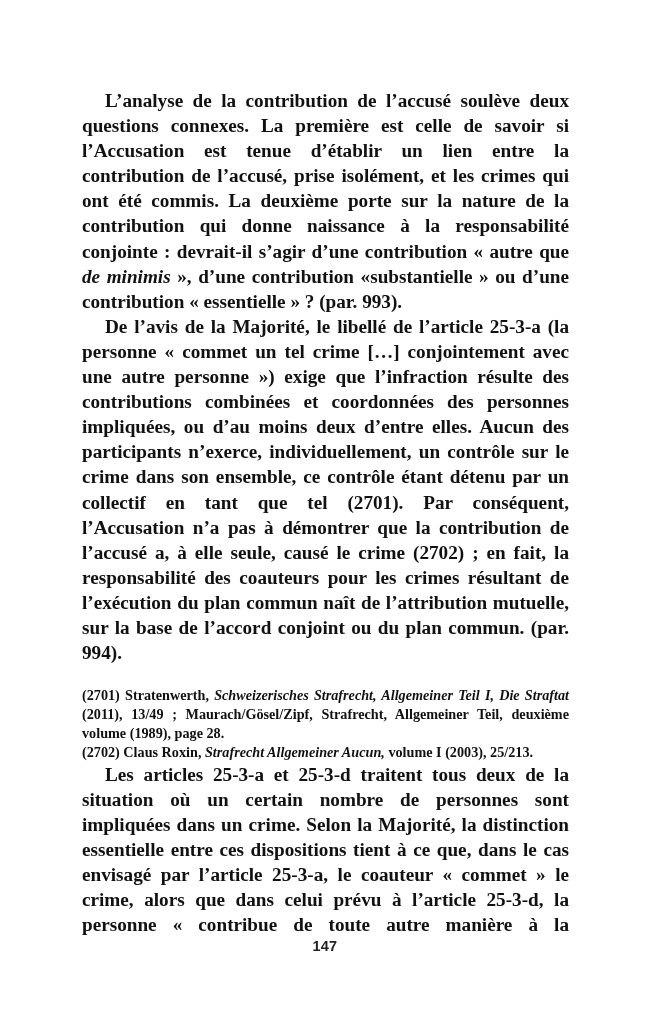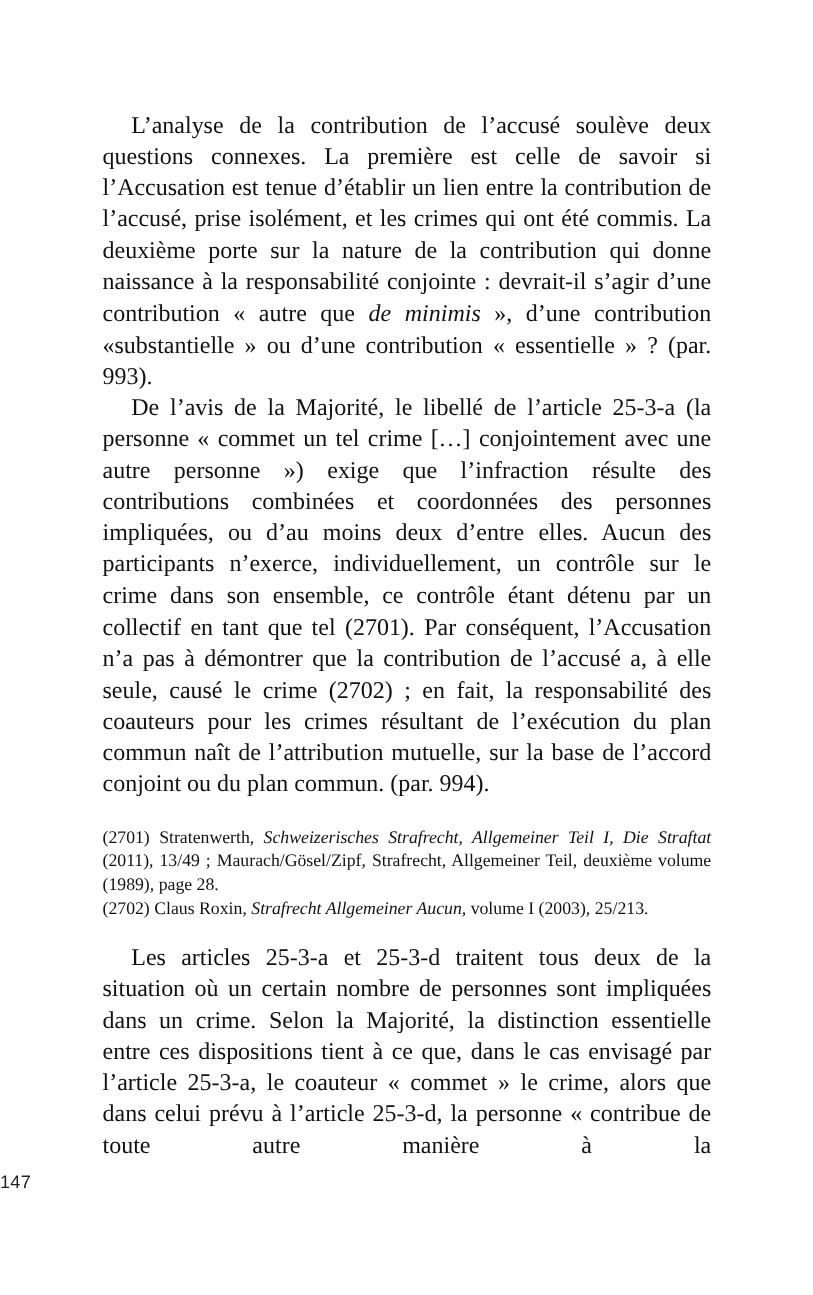--- a/index.html
+++ b/index.html
@@ -9,59 +9,60 @@
   }
   .page {
     position: relative;
     width: 650px;
     height: 1036px;
     background: #ffffff;
     overflow: hidden;
     font-family: "Liberation Serif", "DejaVu Serif", serif;
     color: #111111;
     box-sizing: border-box;
+    font-weight: bold;
   }
   .text-column {
     position: absolute;
     left: 82px;
     top: 88px;
     width: 487px;
   }
   p.body-par {
     margin: 0;
     text-align: justify;
     text-justify: inter-word;
     font-size: 19.2px;
     line-height: 25.1px;
     text-indent: 23px;
     hyphens: none;
     -webkit-hyphens: none;
   }
   .footnotes {
     margin-top: 21px;
-    margin-bottom: 17px;
   }
   p.footnote {
     margin: 0;
     text-align: justify;
     text-justify: inter-word;
     font-size: 14.2px;
     line-height: 18.9px;
     text-indent: 0;
     hyphens: none;
     -webkit-hyphens: none;
   }
   .ital {
     font-style: italic;
   }
   .page-number {
     position: absolute;
     left: 0;
     right: 0;
     top: 938px;
+    text-align: center;
     font-family: "Liberation Sans", "DejaVu Sans", sans-serif;
     font-size: 14.5px;
     color: #222222;
     letter-spacing: 0.2px;
   }
   
   p.body-par.cut::after {
     content: "";
     display: inline-block;
     width: 100%;

